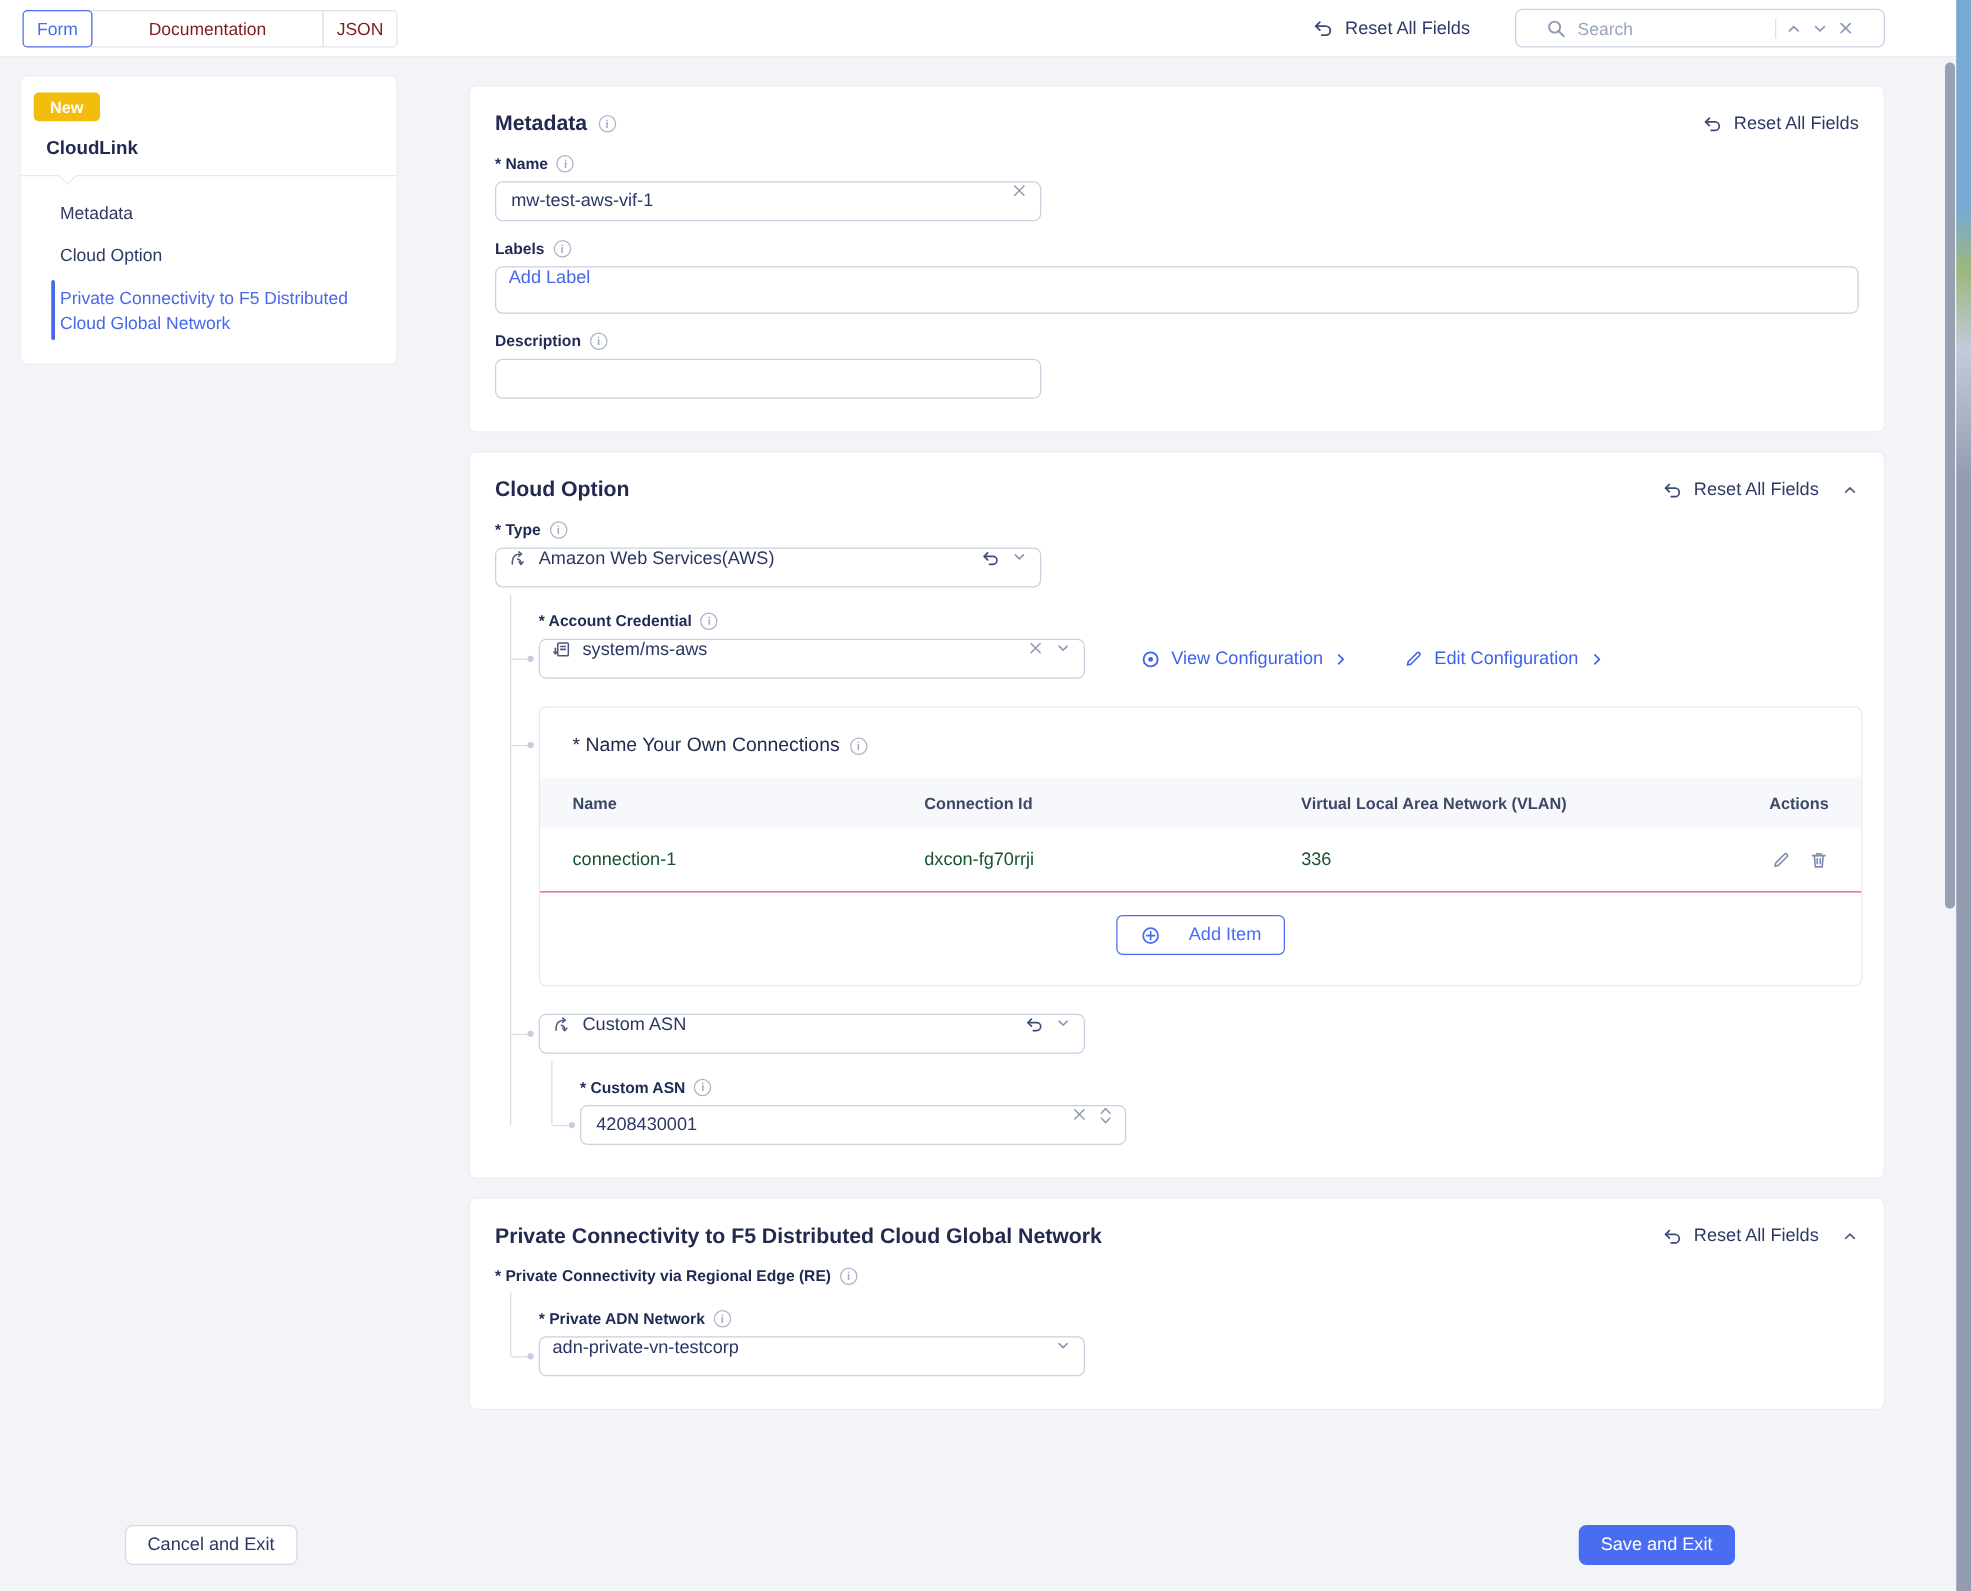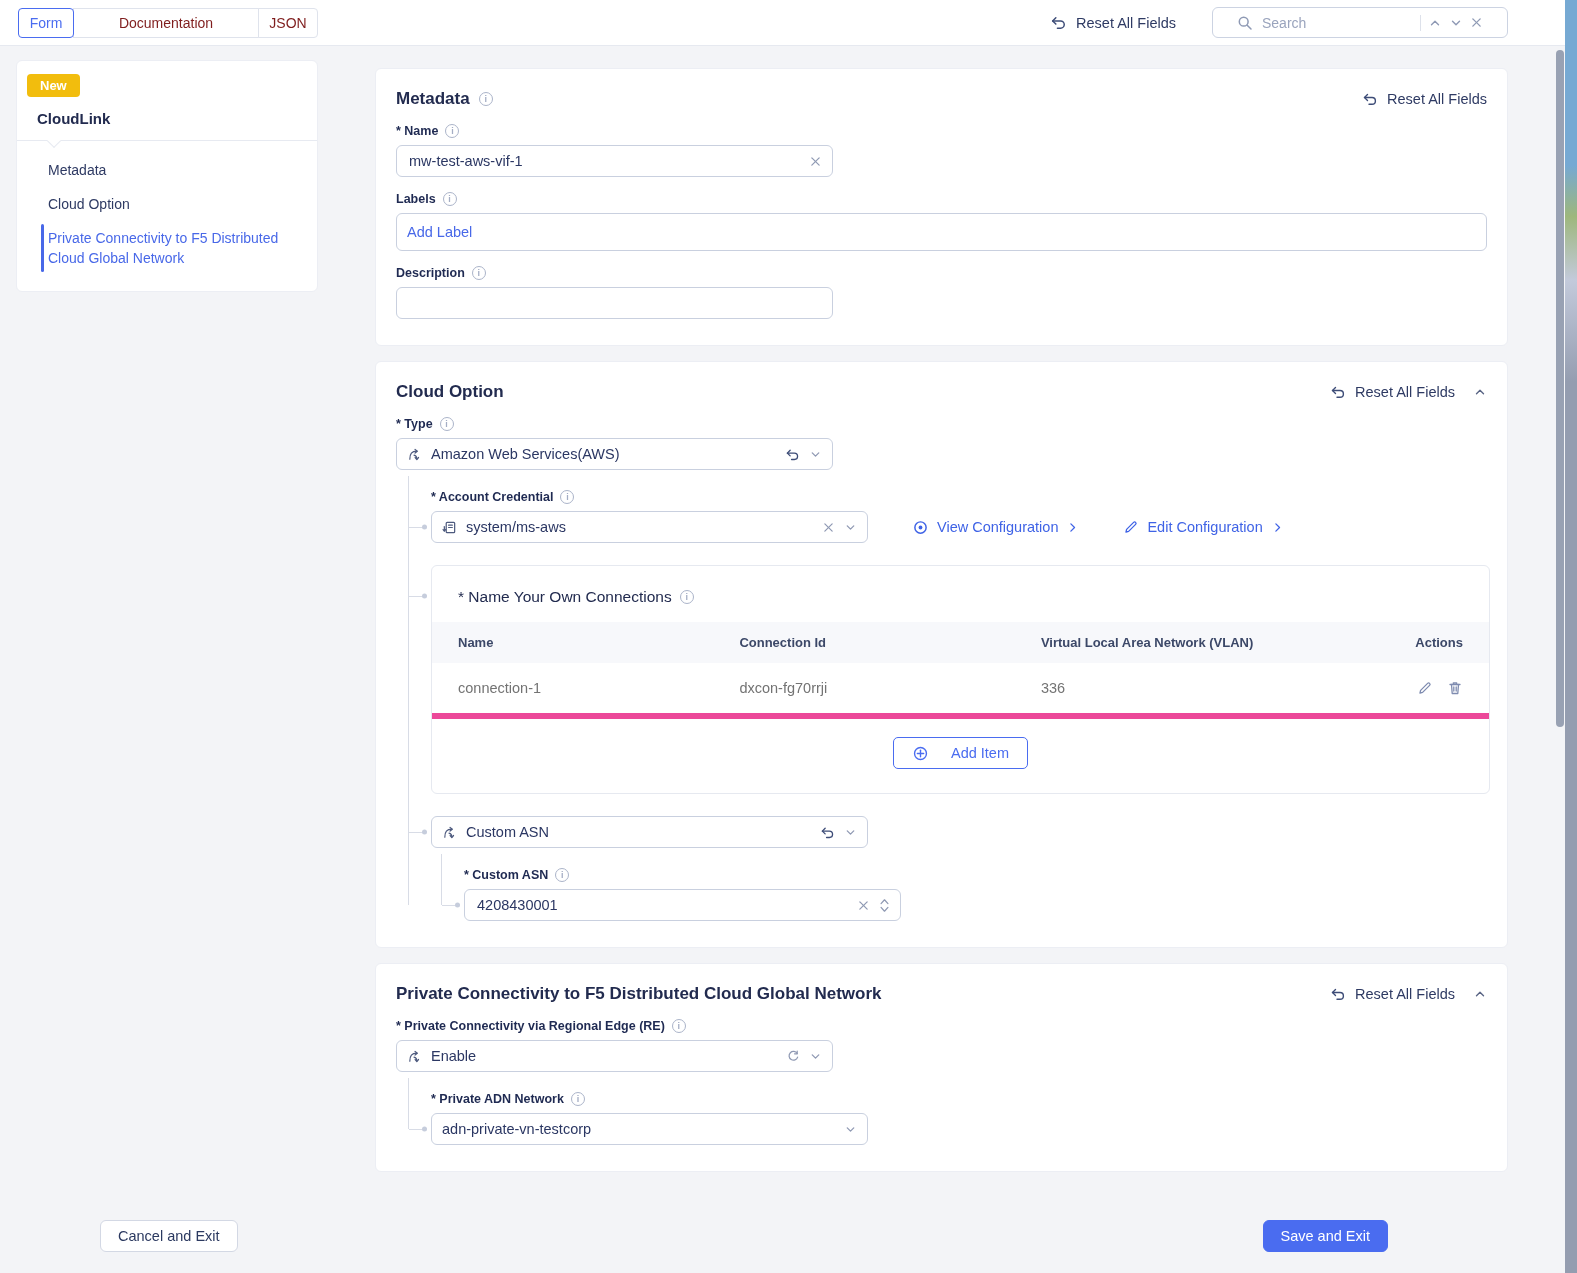--- a/index.html
+++ b/index.html
@@ -95,21 +95,21 @@
     display:inline-flex; align-items:center; justify-content:center; flex:0 0 auto;
   }
   .info-i::after { content:'i'; }
 
   .flabel {
     display:flex; align-items:center; gap:7px; margin:15px 0 7px;
     font-size:12.5px; font-weight:700; color:#1f2a52;
   }
   .box {
     height:32px; border:1px solid #c9d0df; border-radius:6px; background:#fff;
-    display:flex; align-items:center; padding:0 10px; gap:9px;
+    display:flex; padding:0 10px; gap:9px;
     font-size:14.5px; color:#2b3763; position:relative;
   }
   .box input {
     border:none; outline:none; flex:1; font-size:14.5px; color:#2b3763;
     font-family:inherit; min-width:0; background:transparent;
   }
   .box .grow { flex:1; }
   .box-icon { color:#4d5a7e; display:flex; flex:0 0 auto; }
   .dim-icon { color:#8f99b3; display:flex; cursor:pointer; flex:0 0 auto; }
   .w-437 { width:437px; }
@@ -147,22 +147,22 @@
   }
   .byoc-title {
     display:flex; align-items:center; gap:8px; padding:0 26px;
     font-size:15.5px; color:#222b4f; font-weight:400;
   }
   .tbl-head {
     display:flex; background:#f7f8fb; margin-top:16px; padding:13px 26px;
     font-size:13px; font-weight:700; color:#3c4868;
   }
   .tbl-row {
-    display:flex; padding:17px 26px; font-size:14.5px; color:#737373;
-    border-bottom:6px solid #ec4899; align-items:center;justify-content:flex-end;
+    display:flex; padding:17px 26px; font-size:14.5px; color:#14532d;
+    border-bottom:1px solid #ec4899; align-items:center;justify-content:flex-end;
   }
   .c1 { width:28%; } .c2 { width:30%; } .c3 { width:32%; }
   .c4 { width:10%; display:flex; justify-content:flex-end; gap:14px; }
   .row-action { color:#7f8cb0; cursor:pointer; display:flex; }
   .add-item-wrap { display:flex; justify-content:center; margin-top:18px; }
   .add-item-btn {
     display:flex; align-items:center; gap:22px; height:32px; padding:0 18px;
     border:1px solid #4a6cf0; border-radius:5px; color:#4a6cf0;
     font-size:14.5px; background:#fff; cursor:pointer;
   }
@@ -534,42 +534,20 @@
               <path d="M4 10 L8 6 L12 10"></path>
             </svg>
         </span>
       </div>
     </div>
 
     <div class="flabel">
       <span>* Private Connectivity via Regional Edge (RE)</span>
       <span class="info-i"></span>
     </div>
-    <div class="box w-437">
-      <span class="box-icon">
-        <svg width="15" height="15" viewBox="0 0 16 16" fill="none" stroke="currentColor" stroke-width="1.3" stroke-linecap="round" stroke-linejoin="round">
-          <path d="M3 13 C3 7 5 4.5 10.5 4.5"></path>
-            <path d="M8.6 2.6 L11 4.5 L8.6 6.4"></path>
-          <path d="M7.5 8.7 C9.6 9.2 10.5 10.6 10.5 12.6"></path>
-            <path d="M8.7 11.2 L10.5 13.4 L12.3 11.2"></path>
-        </svg>
-      </span>
-      <span class="grow">Enable</span>
-      <span class="dim-icon">
-        <svg width="14" height="14" viewBox="0 0 16 16" fill="none" stroke="currentColor" stroke-width="1.4" stroke-linecap="round" stroke-linejoin="round">
-          <path d="M12.8 5.2 A5 5 0 1 0 13.3 9.3"></path>
-            <path d="M12.8 2.5 V5.5 H9.8"></path>
-        </svg>
-      </span>
-      <span class="dim-icon">
-        <svg width="13" height="13" viewBox="0 0 16 16" fill="none" stroke="currentColor" stroke-width="1.6" stroke-linecap="round" stroke-linejoin="round">
-            <path d="M4 6 L8 10 L12 6"></path>
-          </svg>
-      </span>
-    </div>
 
     <div class="indent-group">
       <div class="vline"></div>
       <div class="flabel" style="margin-top:0">
         <span>* Private ADN Network</span>
         <span class="info-i"></span>
       </div>
       <div class="box w-437 has-stub">
         <span class="grow">adn-private-vn-testcorp</span>
         <span class="dim-icon">

